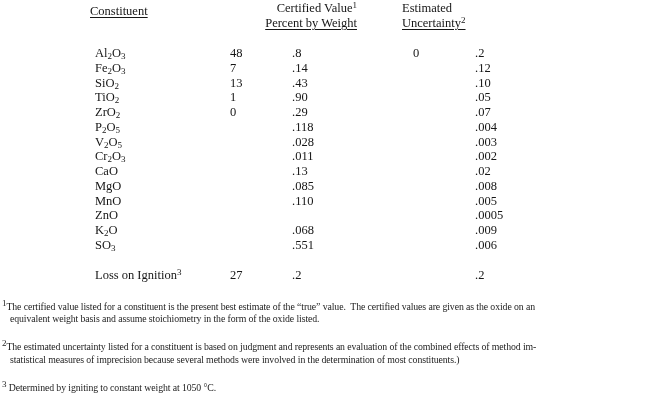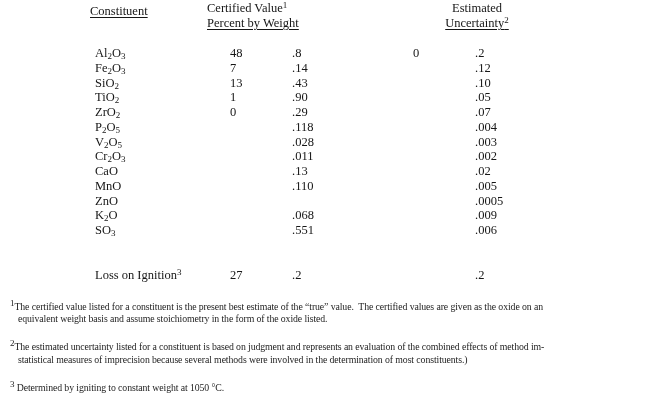--- a/index.html
+++ b/index.html
@@ -6,37 +6,37 @@
   .sheet{
     position:relative;width:648px;height:414px;background:#ffffff;
     color:#161616;font-family:"Liberation Serif","DejaVu Serif",serif;
     font-size:12.5px;overflow:hidden;
   }
   sub{font-size:9px;line-height:0;vertical-align:-2px;}
   sup{font-size:9px;line-height:0;vertical-align:4px;}
   .ul{text-decoration:underline;text-underline-offset:2px;}
   
   .h-constituent{position:absolute;left:90px;top:4px;text-decoration:underline;text-underline-offset:2px;}
-  .h-value{position:absolute;left:207px;top:1px;width:150px;text-align:left;line-height:15px;}
-  .h-unc{position:absolute;left:402px;top:1px;width:150px;text-align:center;line-height:15px;}
+  .h-value{position:absolute;left:207px;top:1px;width:150px;text-align:right;line-height:15px;}
+  .h-unc{position:absolute;left:402px;top:1px;width:150px;text-align:left;line-height:15px;}
   
   #rows{position:absolute;top:46px;left:0;width:100%;}
   #summary{position:absolute;top:266px;left:0;width:100%;}
   .row{position:relative;height:14.75px;line-height:14.75px;}
   #summary .row{height:18px;line-height:18px;}
   .cell-c{position:absolute;left:95px;white-space:nowrap;}
   .cell-v{position:absolute;left:230px;width:130px;display:flex;}
   .cell-u{position:absolute;left:413px;width:130px;display:flex;}
   .ip{display:inline-block;width:62px;white-space:pre;}
   .fp{display:inline-block;white-space:pre;}
   
   #footnotes{position:absolute;left:2px;top:301px;width:645px;font-size:9.8px;
     line-height:12.2px;color:#1c1c1c;letter-spacing:-0.1px;}
   .footnote{margin-bottom:16px;}
-  .fn-line{white-space:pre;margin-left:8px;}
+  .fn-line{white-space:pre;}
   .fn-cont{padding-left:8px;}
 </style>
 </head>
 <body>
 
 <div class="sheet">
 
   <div class="h-constituent">Constituent</div>
 
   <div class="h-value">
@@ -143,20 +143,31 @@
         <span class="cell-v">
           <span class="ip"></span>
           <span class="fp">.13</span>
         </span>
         <span class="cell-u">
           <span class="ip"></span>
           <span class="fp">.02</span>
         </span>
       </div>
       <div class="row">
+        <span class="cell-c">MgO</span>
+        <span class="cell-v">
+          <span class="ip"></span>
+          <span class="fp">.085</span>
+        </span>
+        <span class="cell-u">
+          <span class="ip"></span>
+          <span class="fp">.008</span>
+        </span>
+      </div>
+      <div class="row">
         <span class="cell-c">MnO</span>
         <span class="cell-v">
           <span class="ip"></span>
           <span class="fp">.110</span>
         </span>
         <span class="cell-u">
           <span class="ip"></span>
           <span class="fp">.005</span>
         </span>
       </div>

